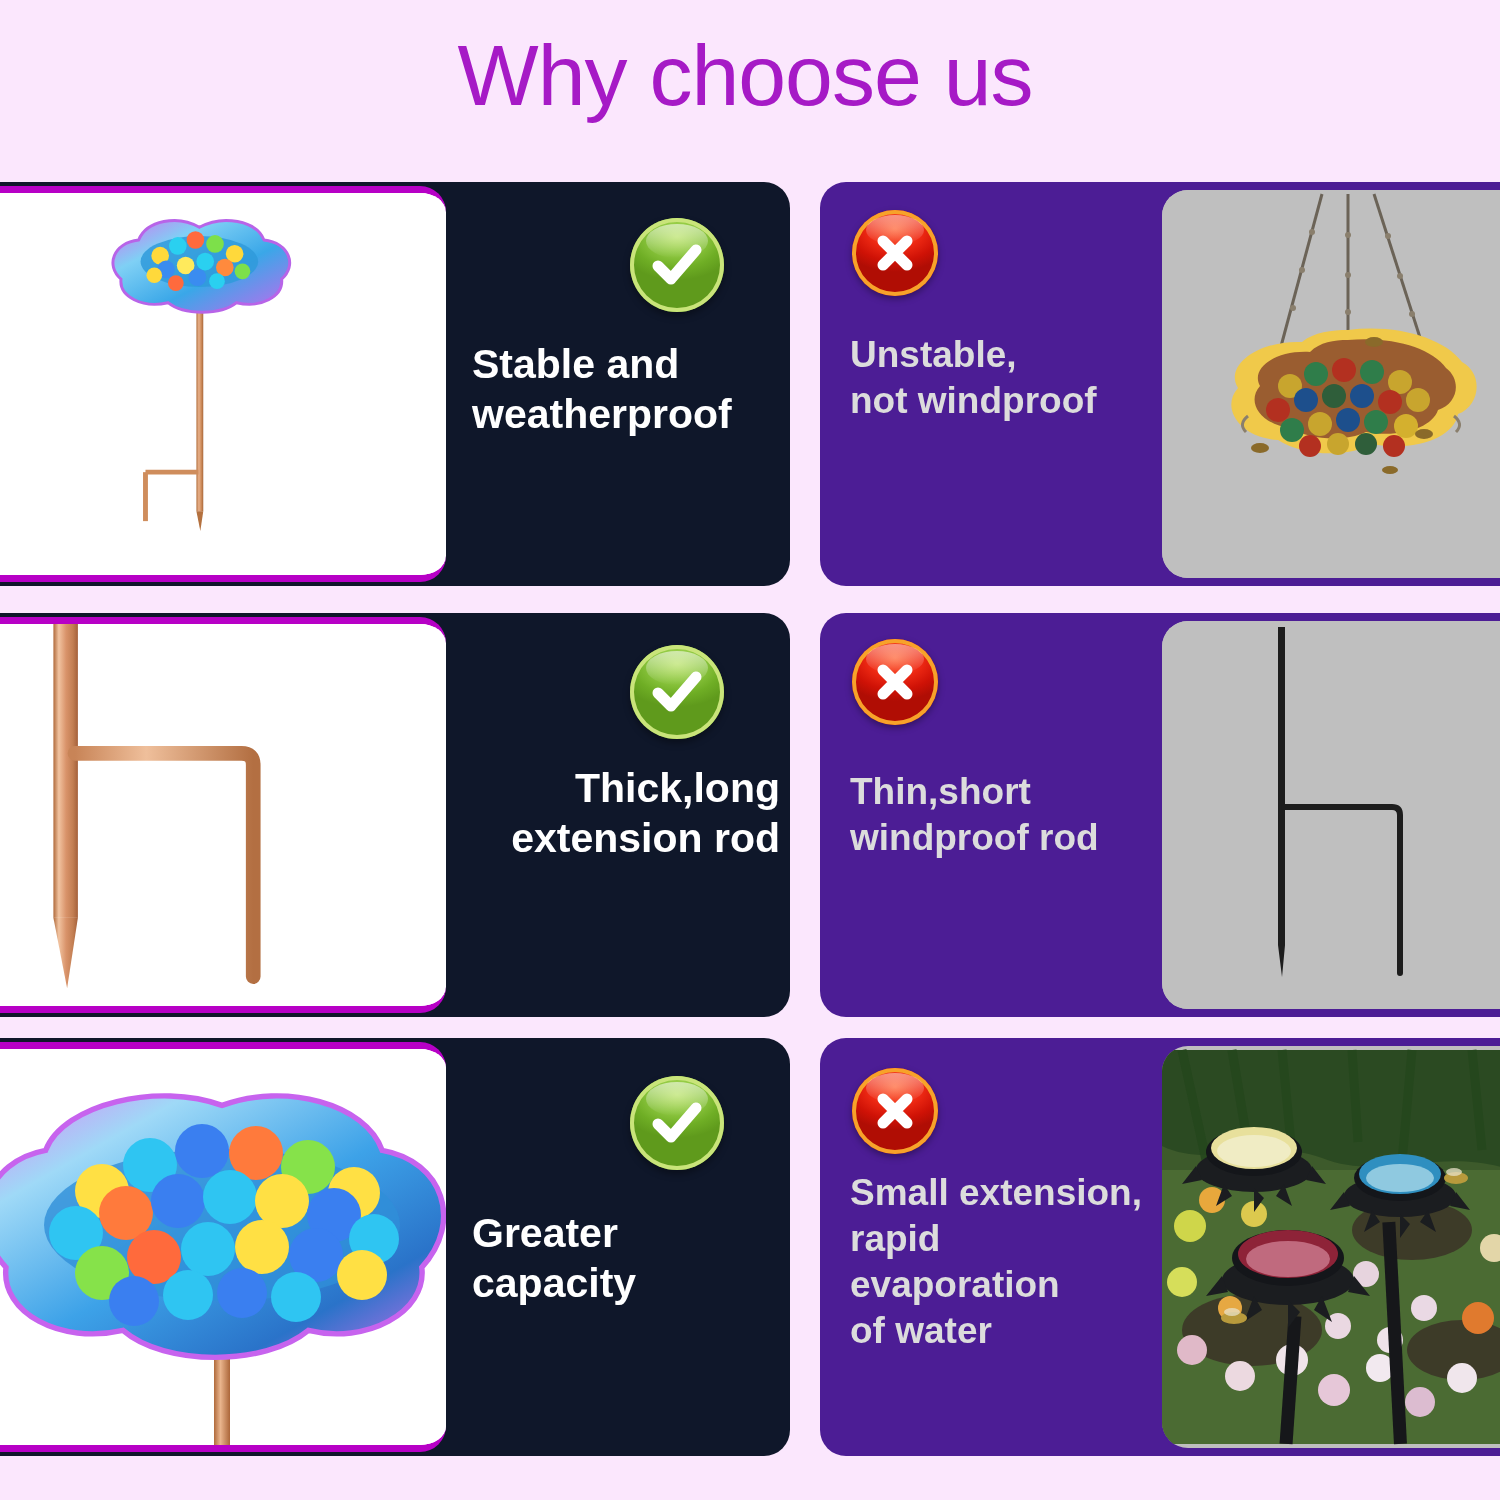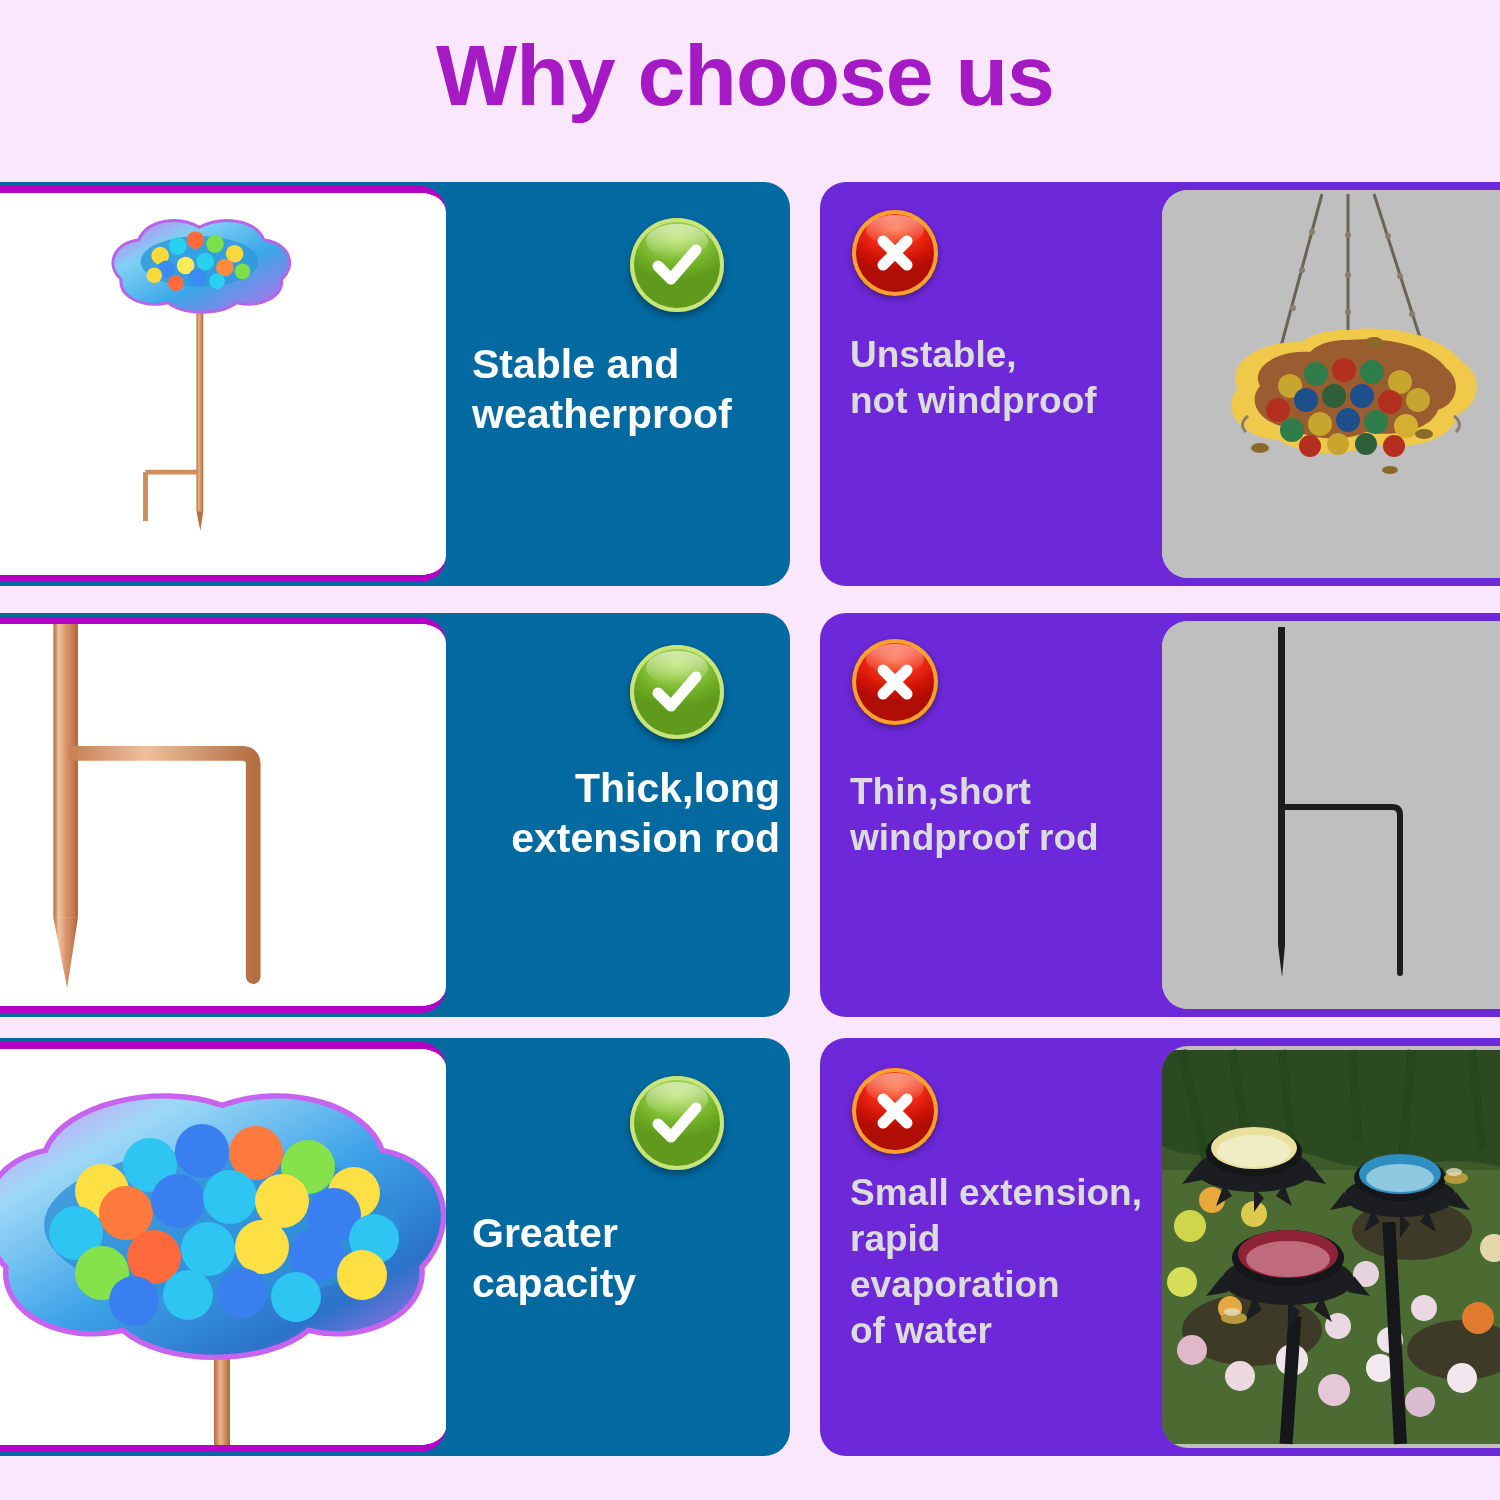--- a/index.html
+++ b/index.html
@@ -8,37 +8,37 @@
     background: #fbe7fd;
     font-family: "Liberation Sans", sans-serif;
     overflow: hidden;
   }
   .page { position: relative; width: 1500px; height: 1500px; background: #fbe7fd; }
 
   
   .title {
     position: absolute; top: 28px; left: 0; width: 1490px;
     text-align: center;
-    font-size: 86px; font-weight: bold; line-height: 1.1;
+    font-size: 86px; font-weight: normal; line-height: 1.1;
     color: #a61ac6;
     letter-spacing: -1px;
     font-family: "Liberation Sans", sans-serif;
   }
 
   
   .row { position: absolute; left: 0; width: 1500px; }
   .row-1 { top: 182px; height: 404px; }
   .row-2 { top: 613px; height: 404px; }
   .row-3 { top: 1038px; height: 418px; }
 
   
   .good-panel {
     position: absolute; left: 0; top: 0;
     width: 790px; height: 100%;
-    background: #0369a1;
+    background: #0f172a;
     border-radius: 0 26px 26px 0;
   }
   .good-photo {
     position: absolute; left: -14px; top: 4px;
     width: 460px; height: calc(100% - 8px);
     background: #ffffff;
     border-top: 7px solid #b700c6;
     border-bottom: 7px solid #b700c6;
     border-radius: 0 26px 26px 0;
     overflow: hidden;
@@ -81,21 +81,21 @@
   .badge-glyph { position: relative; z-index: 2; }
 
   .row-1 .badge-good { top: 36px; left: 630px; }
   .row-2 .badge-good { top: 32px; left: 630px; }
   .row-3 .badge-good { top: 38px; left: 630px; }
 
   
   .bad-panel {
     position: absolute; left: 820px; top: 0;
     width: 680px; height: 100%;
-    background: #6d28d9;
+    background: #4c1d95;
     border-radius: 26px 0 0 26px;
   }
   .bad-photo {
     position: absolute; right: -10px; top: 8px;
     width: 348px; height: calc(100% - 16px);
     background: #bfbfbf;
     border-radius: 26px 0 0 26px;
     overflow: hidden;
   }
   .bad-text {

